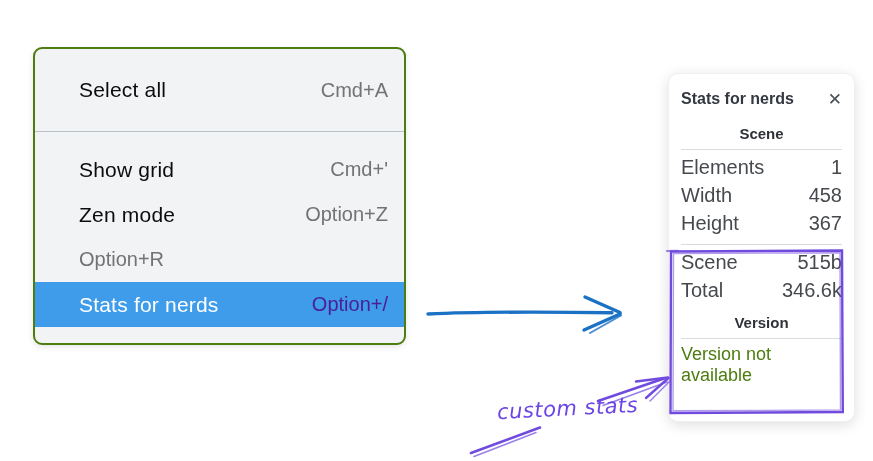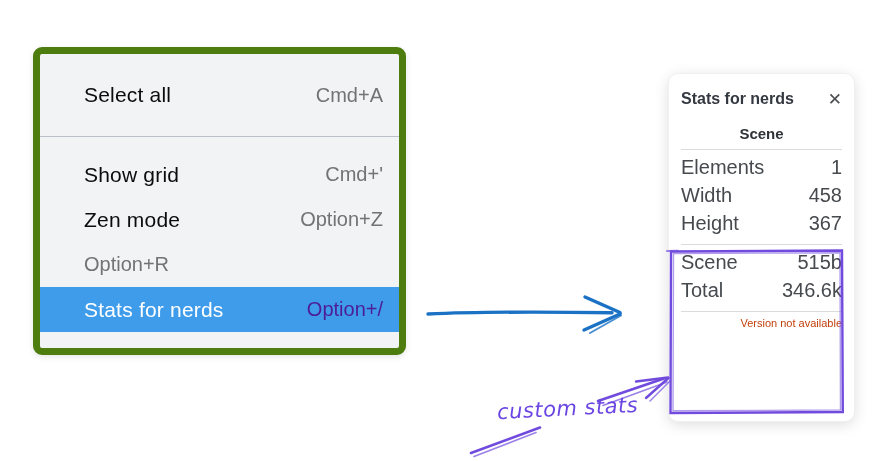--- a/index.html
+++ b/index.html
@@ -5,21 +5,21 @@
   * { margin:0; padding:0; box-sizing:border-box; }
   html,body { background:#ffffff; }
   .canvas {
     position:relative; width:873px; height:461px; background:#ffffff;
     font-family:"Liberation Sans", sans-serif; overflow:hidden;
   }
 
   
   .context-menu {
     position:absolute; left:33px; top:47px; width:373px;
-    background:#f1f3f4; border:7px solid #4d7c0f; border-radius:9px;
+    background:#f1f3f4; border:2px solid #4d7c0f; border-radius:9px;
     box-shadow:0 2px 6px rgba(0,0,0,.10); overflow:hidden;
   }
   .menu-section.top  { padding:13px 0; }
   .menu-section.main { padding:15px 0 16px; }
   .menu-divider { height:1px; background:#b9c0c7; }
   .menu-item {
     display:flex; align-items:center; justify-content:space-between;
     height:45px; padding:0 16px 0 44px; cursor:default;
   }
   .menu-section.top .menu-item { height:56px; }
@@ -36,21 +36,21 @@
     box-shadow:0 3px 14px rgba(0,0,0,.13); padding:14px 12px 12px;
     color:#46494d;
   }
   .panel-header { display:flex; align-items:center; justify-content:space-between; height:22px; }
   .panel-title  { font-size:16px; font-weight:bold; color:#343840; }
   .close-btn    { font-size:17px; color:#4c4f54; line-height:1; cursor:pointer; }
   .sec-heading  { margin-top:15px; text-align:center; font-size:15px; font-weight:bold; color:#2f3337; }
   .sec-heading.tight { margin-top:10px; }
   .sec-hr  { height:1px; background:#d9dcdf; margin:7px 0 3px; }
   .stat-row{ display:flex; justify-content:space-between; align-items:center; height:28px; font-size:20px; }
-  .stat-note{ font-size:11px; margin-top:5px; color:#c2410c;text-align:right; }
+  .stat-note{ font-size:18px; margin-top:5px; color:#4d7c0f; }
 
   
   .overlay { position:absolute; left:0; top:0; width:873px; height:461px; pointer-events:none; }
   .custom-stats-label {
     position:absolute; left:497px; top:396px; width:160px;
     font-family:"DejaVu Sans", sans-serif; font-style:italic;
     font-size:21px; letter-spacing:.5px; color:#6b46e3;
     transform:rotate(-3deg); pointer-events:none; white-space:nowrap;
   }
 </style>
@@ -115,20 +115,21 @@
         <span>Scene</span>
         <span>515b</span>
       </div>
       <div class="stat-row">
         <span>Total</span>
         <span>346.6k</span>
       </div>
     </div>
 
     <div>
+      <div class="sec-heading tight">Version</div>
       <div class="sec-hr"></div>
       <div class="stat-note">Version not available</div>
     </div>
   </div>
 
   <svg class="overlay" viewBox="0 0 873 461">
 
     <g stroke="#1b72c4" stroke-width="3.4" fill="none" stroke-linecap="round">
       <path d="M428,314 C480,311.5 560,312 612,312.7"></path>
       <path d="M585,297 L620,312.5"></path>

